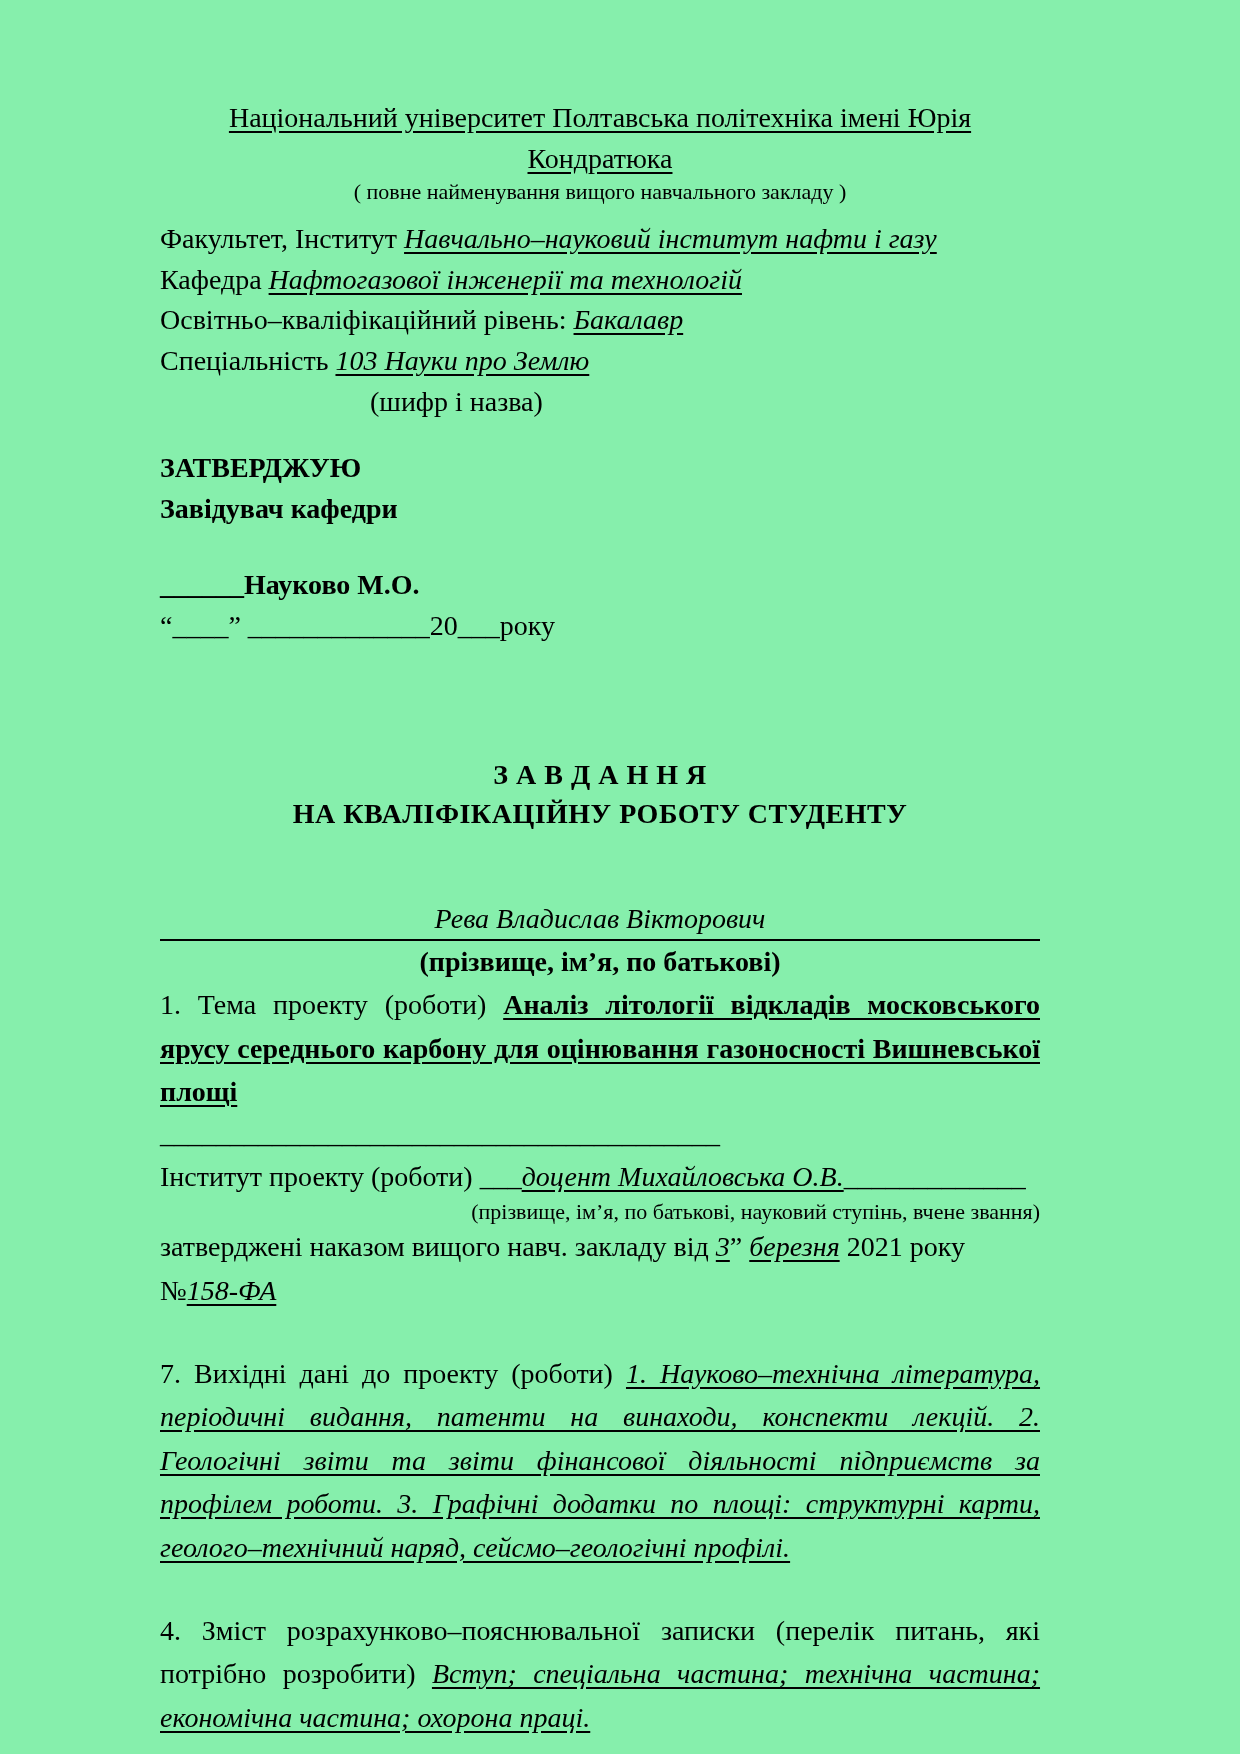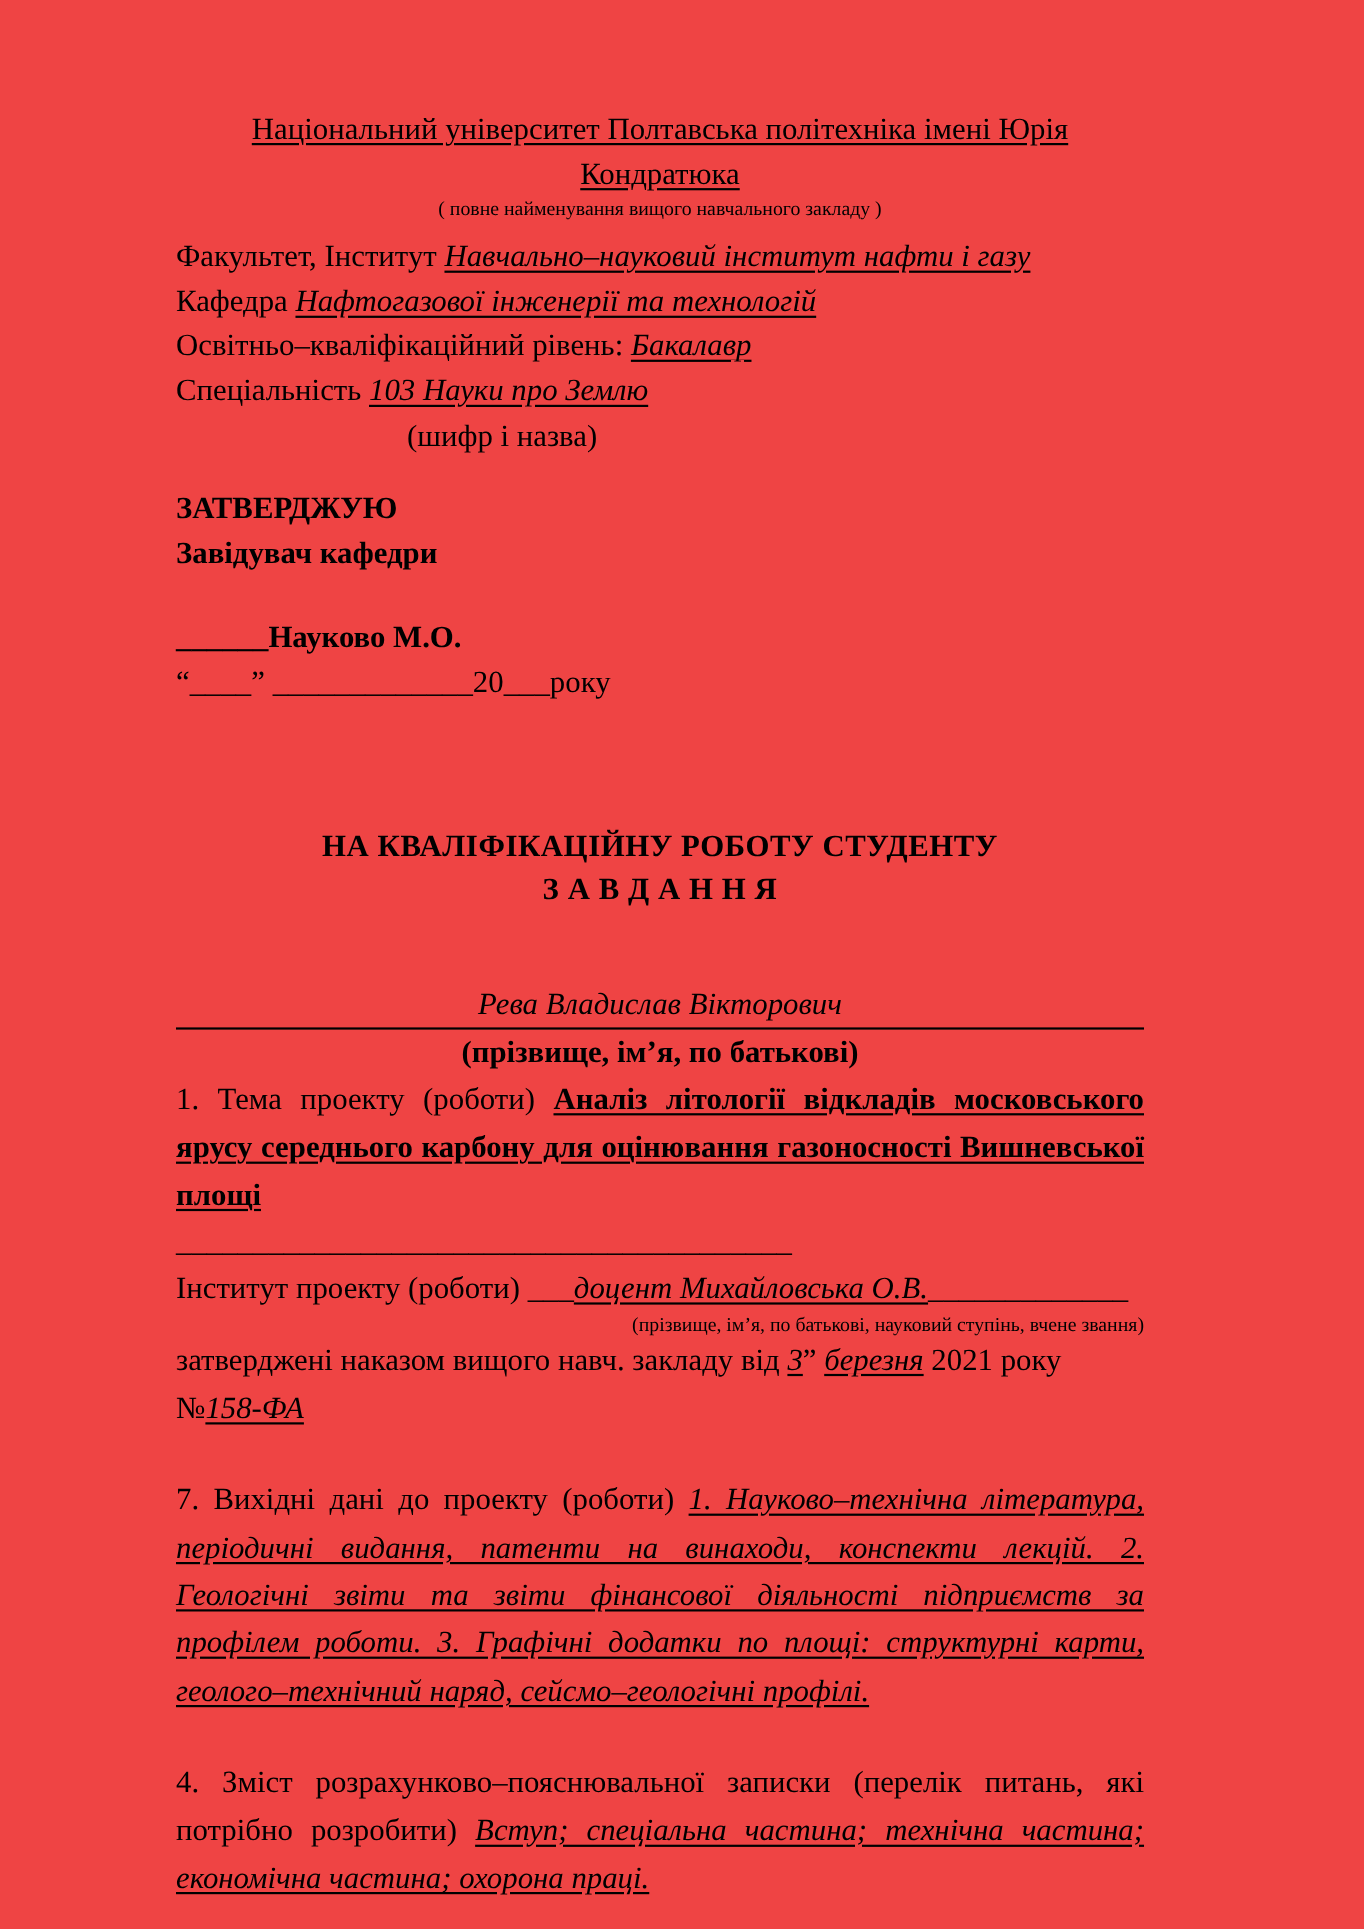--- a/index.html
+++ b/index.html
@@ -4,29 +4,29 @@
 <style>
   * { box-sizing: border-box; }
   html, body { margin: 0; padding: 0; background: #ffffff; }
   .page {
     width: 1240px;
     height: 1754px;
     padding: 98px 200px 40px 160px;
     font-family: "Liberation Serif", "DejaVu Serif", serif;
     font-size: 28px;
     color: #000;
-    background: #ef4444;
+    background: #86efac;
     overflow: hidden;
   }
   .center { text-align: center; }
   .bold   { font-weight: bold; }
   .u      { text-decoration: underline; text-underline-offset: 4px; }
   .iu     { font-style: italic; text-decoration: underline; text-underline-offset: 4px; }
   .bu     { font-weight: bold; text-decoration: underline; text-underline-offset: 4px; text-decoration-thickness: 2px; }
-  .small  { font-size: 18px; }
+  .small  { font-size: 22px; }
   .just   { text-align: justify; }
   .hdr-line { line-height: 1.45; }
   .item   { line-height: 1.55; }
   .note-shift { padding-left: 210px; }
   .approval { text-align: left; margin-top: 26px; line-height: 1.45; }
   .sig-row  { margin-top: 36px; }
   .title-block { text-align: center; font-weight: bold; margin-top: 108px; line-height: 1.4; letter-spacing: 0.5px; }
   .name-line {
     border-bottom: 2px solid #000;
     text-align: center;
@@ -73,22 +73,22 @@
   <div class="approval">
     <div class="bold">ЗАТВЕРДЖУЮ</div>
     <div class="bold">Завідувач кафедри</div>
     <div class="bold sig-row">
       <span>______</span><span>Науково М.О.</span>
     </div>
     <div>“____” _____________20___року</div>
   </div>
 
   <div class="title-block">
+    <div>З А В Д А Н Н Я</div>
     <div>НА КВАЛІФІКАЦІЙНУ РОБОТУ СТУДЕНТУ</div>
-    <div>З А В Д А Н Н Я</div>
   </div>
 
   <div class="name-line">
     <span>Рева Владислав Вікторович</span>
   </div>
   <div class="name-note">(прізвище, ім’я,  по батькові)</div>
 
   <div class="just item">
     <span>1. Тема проекту (роботи)</span>
     <span class="bu">Аналіз літології відкладів московського ярусу середнього карбону для оцінювання газоносності Вишневської площі</span>

